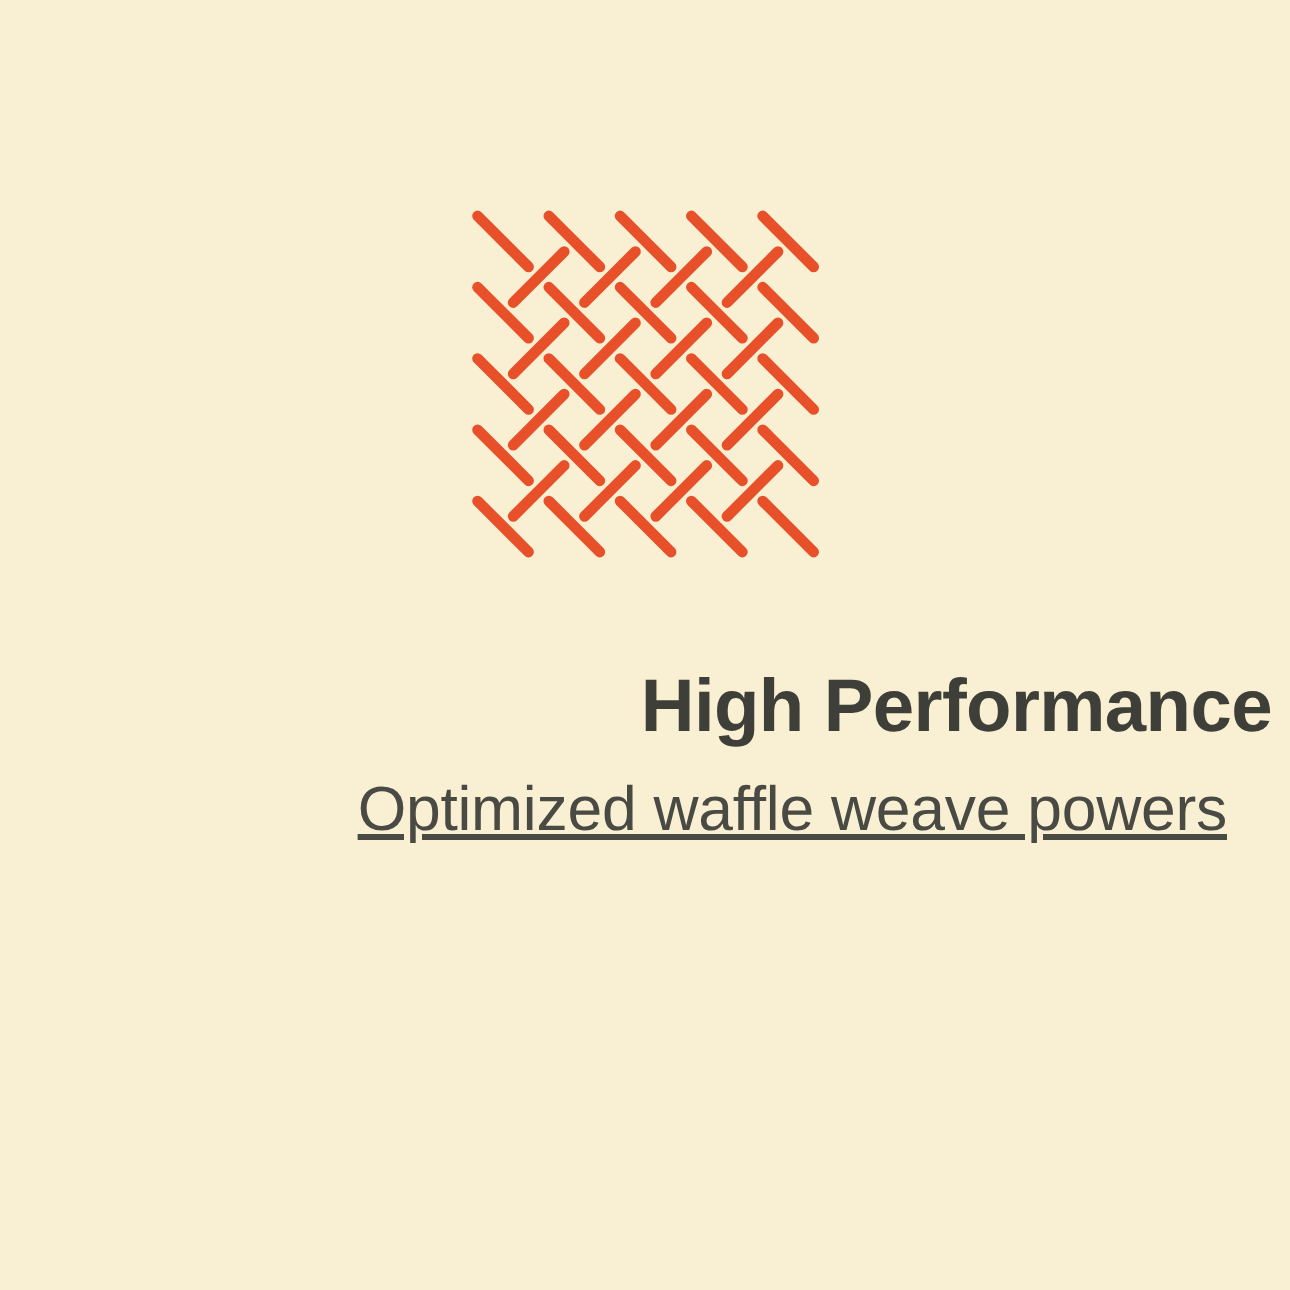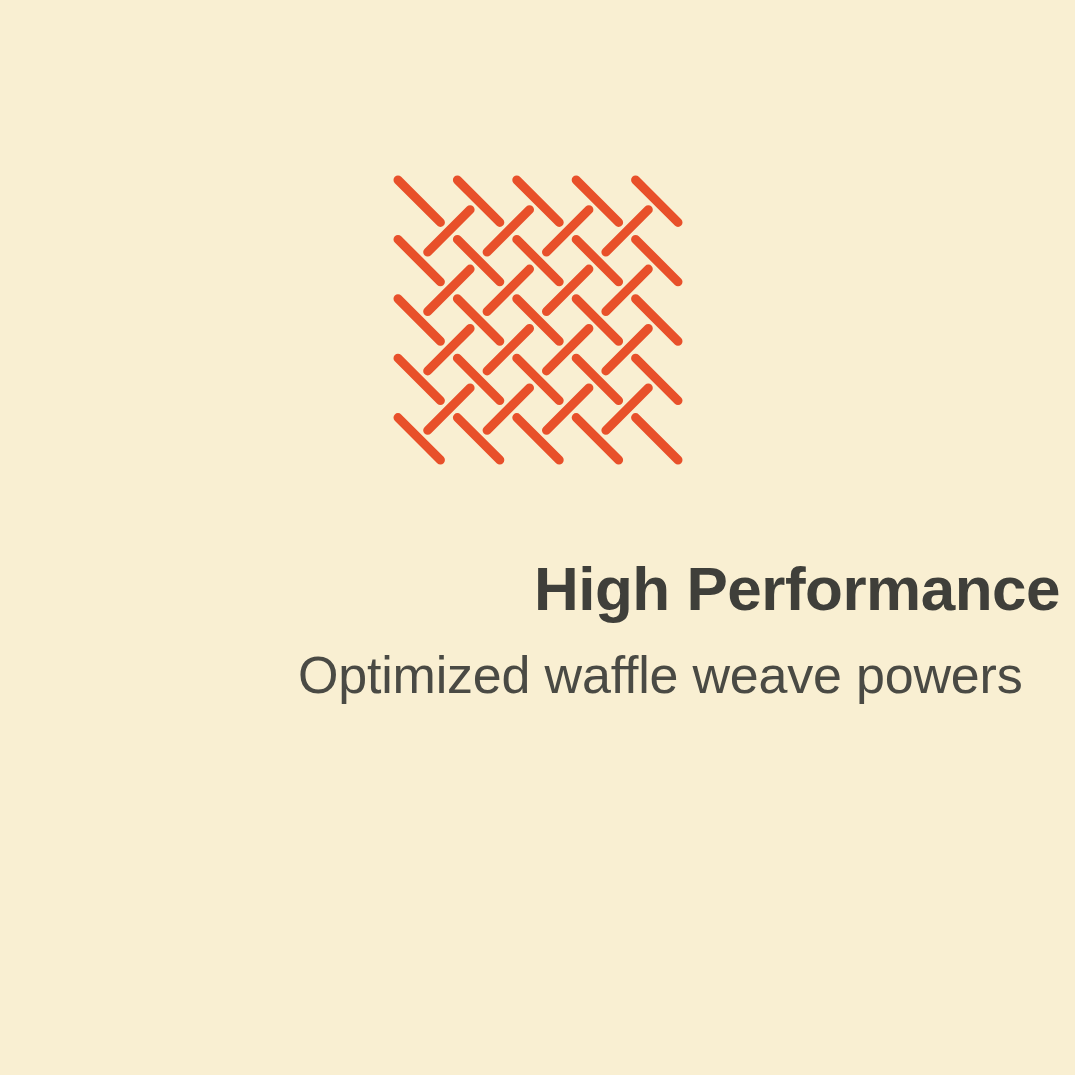--- a/index.html
+++ b/index.html
@@ -69,20 +69,21 @@
   .subhead {
     margin: 22px 0 0 0;
     font-size: 52px;
     font-weight: 400;
     line-height: 1.17;
     letter-spacing: -0.2px;
     color: #4a4a44;
     max-width: 880px;
     margin-left: auto;
     margin-right: auto;
+    text-decoration: underline;
   }
 
   .subhead .line {
     display: block;
   }
 </style>
 </head>
 <body>
 
 <div class="card">

